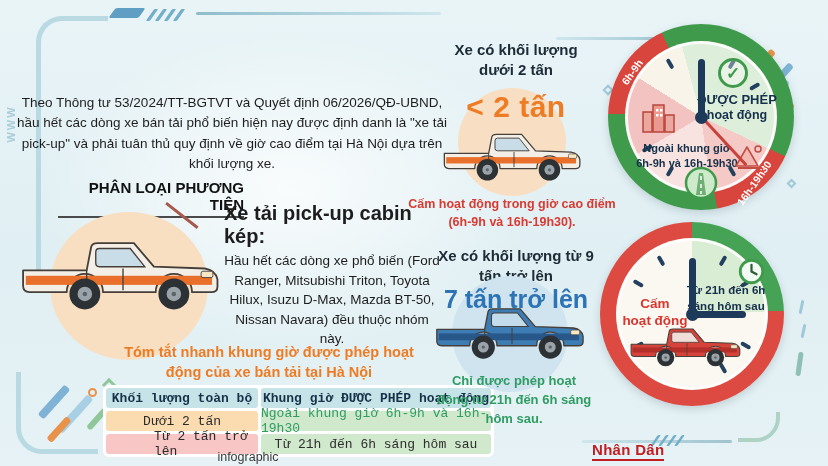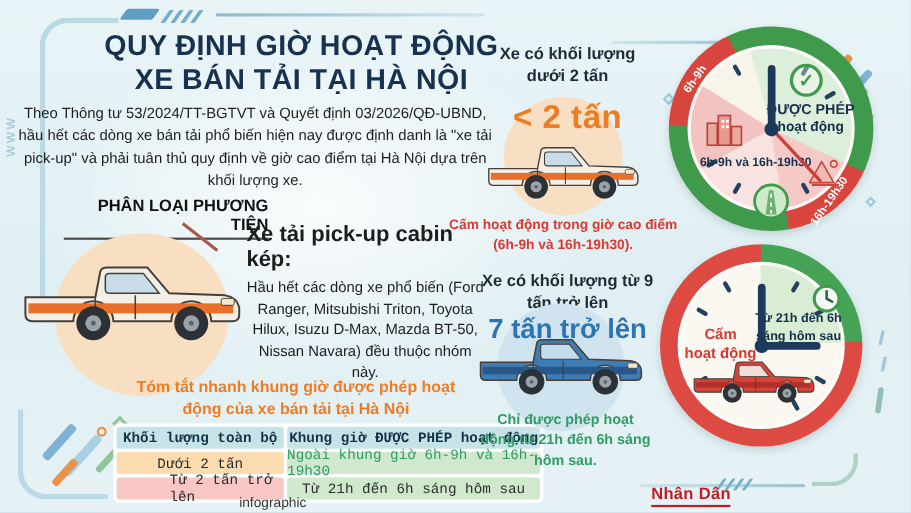--- a/index.html
+++ b/index.html
@@ -171,25 +171,21 @@
   <div class="stripe" style="left:84px;top:416px;width:26px;height:6px;background:#8fc79a;"></div>
   <div class="oring" style="left:88px;top:388px;width:9px;height:9px;"></div>
   <div class="chev" style="left:104px;top:380px;width:10px;height:10px;"></div>
   <div class="chev" style="left:118px;top:402px;width:8px;height:8px;"></div>
   <div class="sl" style="left:654px;top:435px;width:3px;height:11px;"></div>
   <div class="sl" style="left:662px;top:435px;width:3px;height:11px;"></div>
   <div class="sl" style="left:670px;top:435px;width:3px;height:11px;"></div>
   <div class="sl" style="left:678px;top:435px;width:3px;height:11px;"></div>
   <div class="wm">WWW</div>
 
-  <div class="title">
-    <div>QUY ĐỊNH GIỜ HOẠT ĐỘNG</div>
-    <div>XE BÁN TẢI TẠI HÀ NỘI</div>
-  </div>
-  <div class="intro">Theo Thông tư 53/2024/TT-BGTVT và Quyết định 03/2026/QĐ-UBND, hầu hết các dòng xe bán tải phổ biến hiện nay được định danh là "xe tải pick-up" và phải tuân thủ quy định về giờ cao điểm tại Hà Nội dựa trên khối lượng xe.</div>
+  <div class="intro">Theo Thông tư 53/2024/TT-BGTVT và Quyết định 06/2026/QĐ-UBND, hầu hết các dòng xe bán tải phổ biến hiện nay được định danh là "xe tải pick-up" và phải tuân thủ quy định về giờ cao điểm tại Hà Nội dựa trên khối lượng xe.</div>
 
   <div class="class-head-wrap">
     <span class="class-head">PHÂN LOẠI PHƯƠNG TIỆN</span>
   </div>
   <div class="circle c-left"></div>
   <svg class="truck truck--white" style="left:14px;top:234px;width:218px;" viewBox="0 0 240 100">
       <use href="#truckShape"></use>
     </svg>
   <div class="callout"></div>
   <div class="pickup">
@@ -243,20 +239,21 @@
     <svg class="svgicon" style="left:32px;top:78px;width:38px;height:32px;" viewBox="0 0 38 32">
       <rect x="3" y="10" width="9" height="20" fill="#eaa89f" stroke="#b8453c" stroke-width="1.5"></rect>
       <rect x="13" y="3" width="11" height="27" fill="#e89a90" stroke="#b8453c" stroke-width="1.5"></rect>
       <rect x="25" y="13" width="9" height="17" fill="#eaa89f" stroke="#b8453c" stroke-width="1.5"></rect>
       <rect x="16" y="7" width="2.5" height="2.5" fill="#fff"></rect>
         <rect x="20" y="7" width="2.5" height="2.5" fill="#fff"></rect>
       <rect x="16" y="12" width="2.5" height="2.5" fill="#fff"></rect>
         <rect x="20" y="12" width="2.5" height="2.5" fill="#fff"></rect>
     </svg>
     <div class="outside">
+      <div>Ngoài khung giờ</div>
       <div>6h-9h và 16h-19h30</div>
     </div>
     <svg class="svgicon" style="left:126px;top:120px;width:30px;height:26px;" viewBox="0 0 30 26">
       <circle cx="24" cy="5" r="3" fill="none" stroke="#c24c42" stroke-width="1.5"></circle>
       <path d="M13 3 L24 22 H2 Z" fill="#f2b9b2" stroke="#c24c42" stroke-width="1.5" stroke-linejoin="round"></path>
       <path d="M4 24 H28" stroke="#c24c42" stroke-width="2"></path>
     </svg>
     <svg class="svgicon" style="left:76px;top:142px;width:34px;height:34px;" viewBox="0 0 34 34">
       <circle cx="17" cy="17" r="15" fill="#cdeacb" stroke="#3f9a4c" stroke-width="2.5"></circle>
       <path d="M12 29 L15 7 H19 L22 29 Z" fill="#6fae74"></path>

